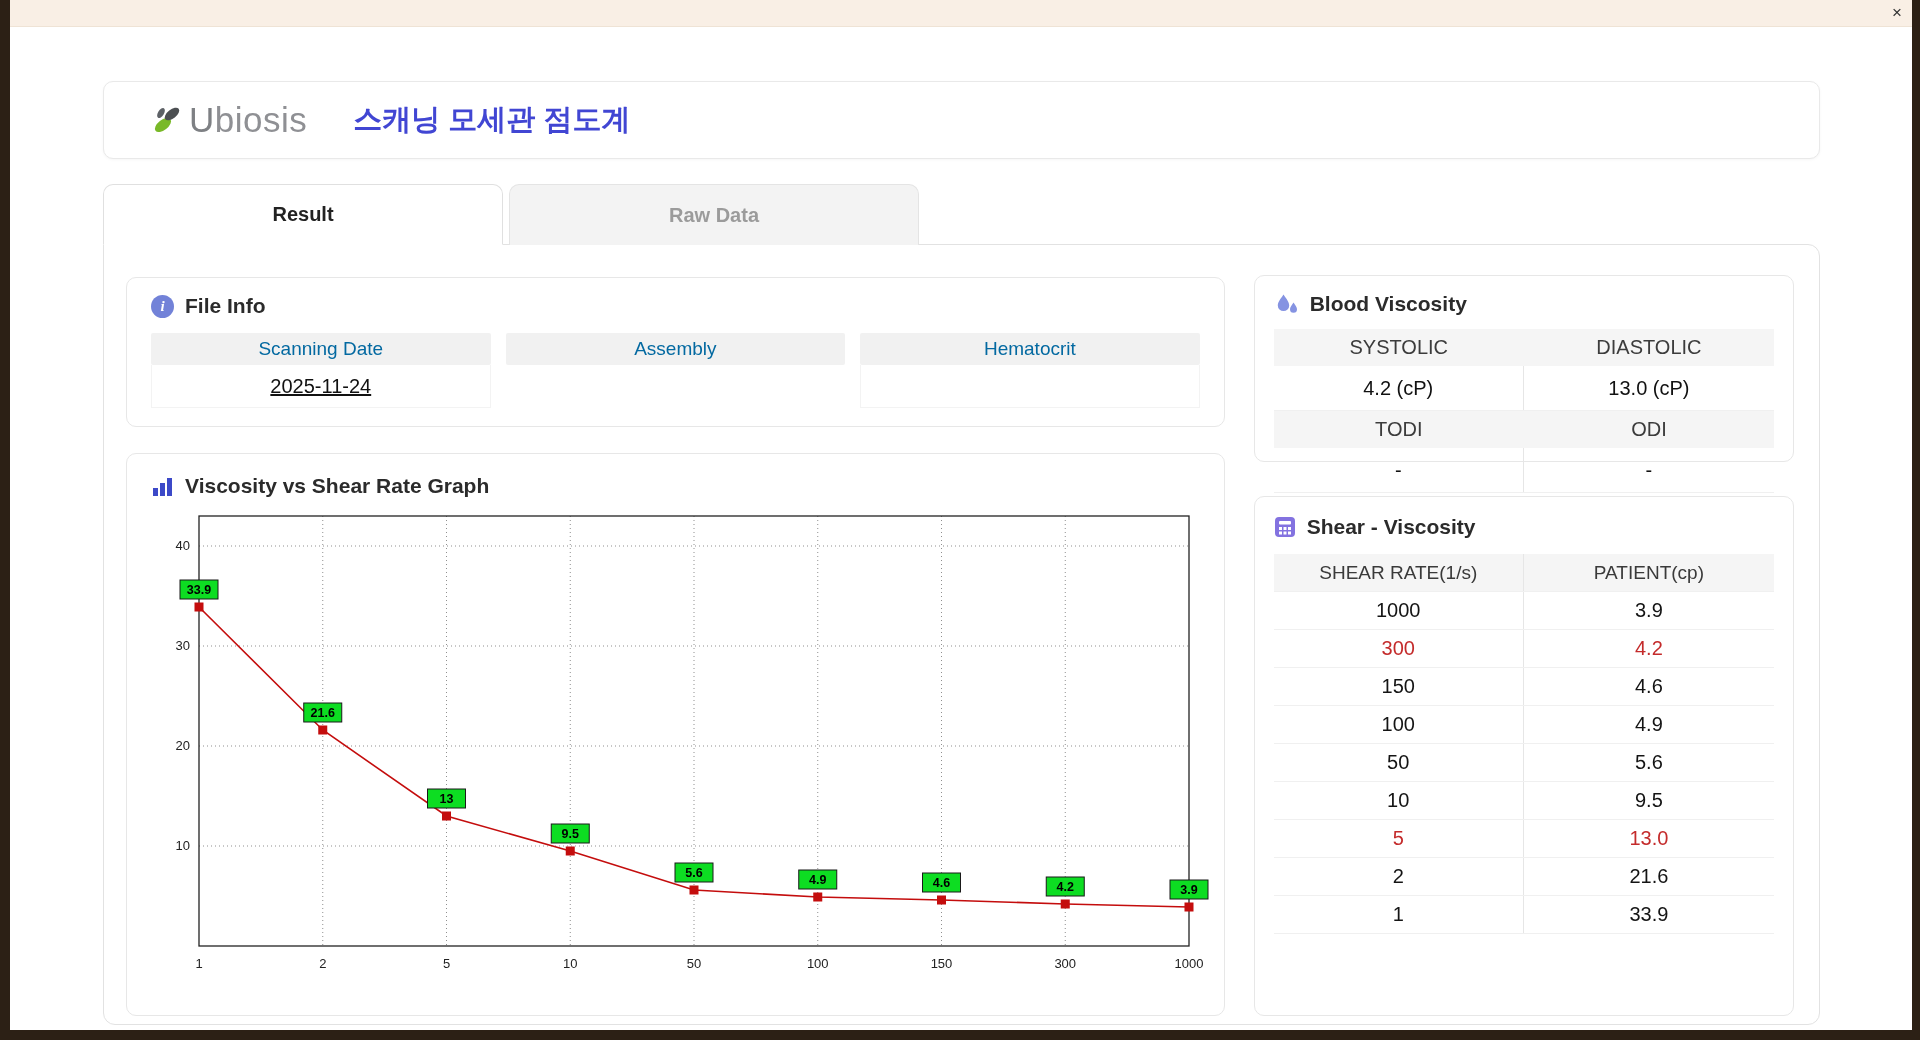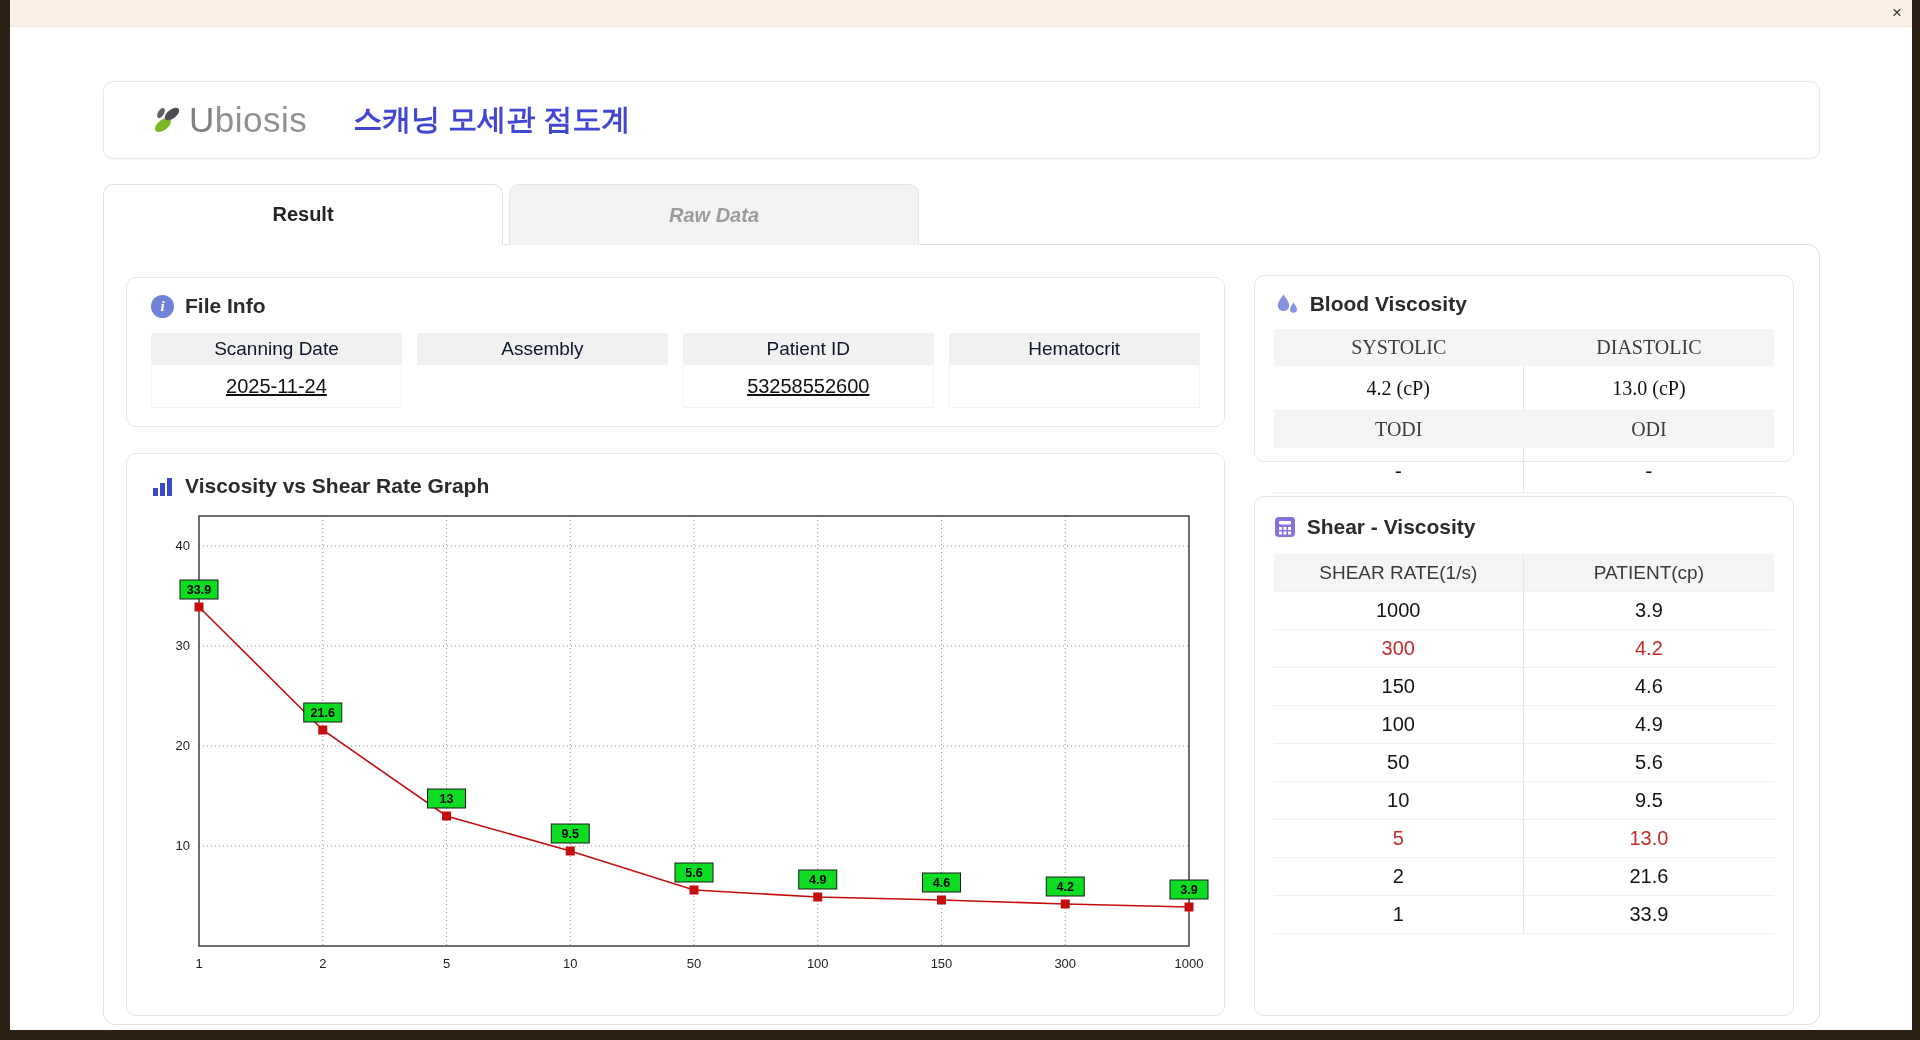--- a/index.html
+++ b/index.html
@@ -49,42 +49,42 @@
     height: 61px; display: flex; align-items: center; justify-content: center;
     font-size: 20px; font-weight: 700;
     border-radius: 10px 10px 0 0; cursor: pointer;
   }
   .tab.active {
     width: 400px; background: #fff; color: #222;
     border: 1px solid #e0e0e0; border-bottom: 1px solid #fff;
   }
   .tab.inactive {
     width: 410px; background: #f3f3f3; color: #9b9b9b;
-    border: 1px solid #e4e4e4; border-bottom: none; font-style: italic;
+    border: 1px solid #e4e4e4; border-bottom: none;
   }
   
   .main-card {
     margin: 0 92px 0 93px; height: 781px;
     border: 1px solid #e2e2e2; border-radius: 0 12px 12px 12px;
     background: #fff; position: relative; z-index: 1;
     display: flex; padding: 32px 25px 8px 22px; gap: 29px;
   }
   .left-col { width: 1100px; display: flex; flex-direction: column; gap: 26px; }
   .right-col { width: 541px; display: flex; flex-direction: column; gap: 34px; margin-top: -2px; }
   .card { border: 1px solid #e7e7e7; border-radius: 10px; background: #fff; }
   .card-title {
     display: flex; align-items: center; gap: 11px;
     font-size: 21px; font-weight: 700; color: #2b2b2b;
   }
   
   .file-info { height: 150px; padding: 16px 24px; }
   .fields { display: flex; gap: 15px; margin-top: 15px; }
   .field { flex: 1; }
   .field-label {
-    height: 32px; background: #f1f1f1; color: #0f172a; font-size: 19px;
+    height: 32px; background: #f1f1f1; color: #0369a1; font-size: 19px;
     display: flex; align-items: center; justify-content: center;
     border-radius: 2px;
   }
   .field-value {
     height: 43px; font-size: 20px; color: #111;
     display: flex; align-items: center; justify-content: center;
     border: 1px solid #f3f3f3; border-top: none; text-decoration: underline;
   }
   
   .graph-card { height: 565px; padding: 20px 10px 8px 24px; flex: 1; }
@@ -97,21 +97,21 @@
     width: 23px; height: 23px; border-radius: 50%;
     background: #7282d8; color: #fff; flex: none;
     font-size: 15px; font-weight: bold; font-style: italic;
     font-family: "Liberation Serif", serif;
     display: flex; align-items: center; justify-content: center;
   }
   .icon-svg { flex: none; display: block; }
   
   .bv-card { height: 187px; padding: 16px 0 0; }
   .bv-card .card-title, .sv-card .card-title { padding: 0 19px; }
-  .bv-table { margin: 13px 19px 14px; font-family: Liberation Serif, serif; }
+  .bv-table { margin: 13px 19px 14px; }
   .bv-row { display: grid; grid-template-columns: 1fr 1fr; }
   .bv-row.head { background: #f5f5f5; height: 37px; color: #3c3c3c; font-size: 20px; }
   .bv-row.vals { height: 45px; font-size: 20px; color: #111; border-bottom: 1px solid #f0f0f0; }
   .bv-cell { display: flex; align-items: center; justify-content: center; }
   .bv-row.vals .bv-cell:first-child { border-right: 1px solid #e6e6e6; }
   
   .sv-card { flex: 1; padding: 18px 0 0; }
   .sv-table { margin: 15px 19px 0; }
   .sv-row {
     display: grid; grid-template-columns: 1fr 1fr;
@@ -160,24 +160,20 @@
 
             <div class="field">
               <div class="field-label">Scanning Date</div>
               <div class="field-value">2025-11-24</div>
             </div>
 
             <div class="field">
               <div class="field-label">Assembly</div>
             </div>
 
-            <div class="field">
-              <div class="field-label">Patient ID</div>
-              <div class="field-value">53258552600</div>
-            </div>
 
             <div class="field">
               <div class="field-label">Hematocrit</div>
               <div class="field-value"></div>
             </div>
 
         </div>
       </section>
 
       <section class="card graph-card">

